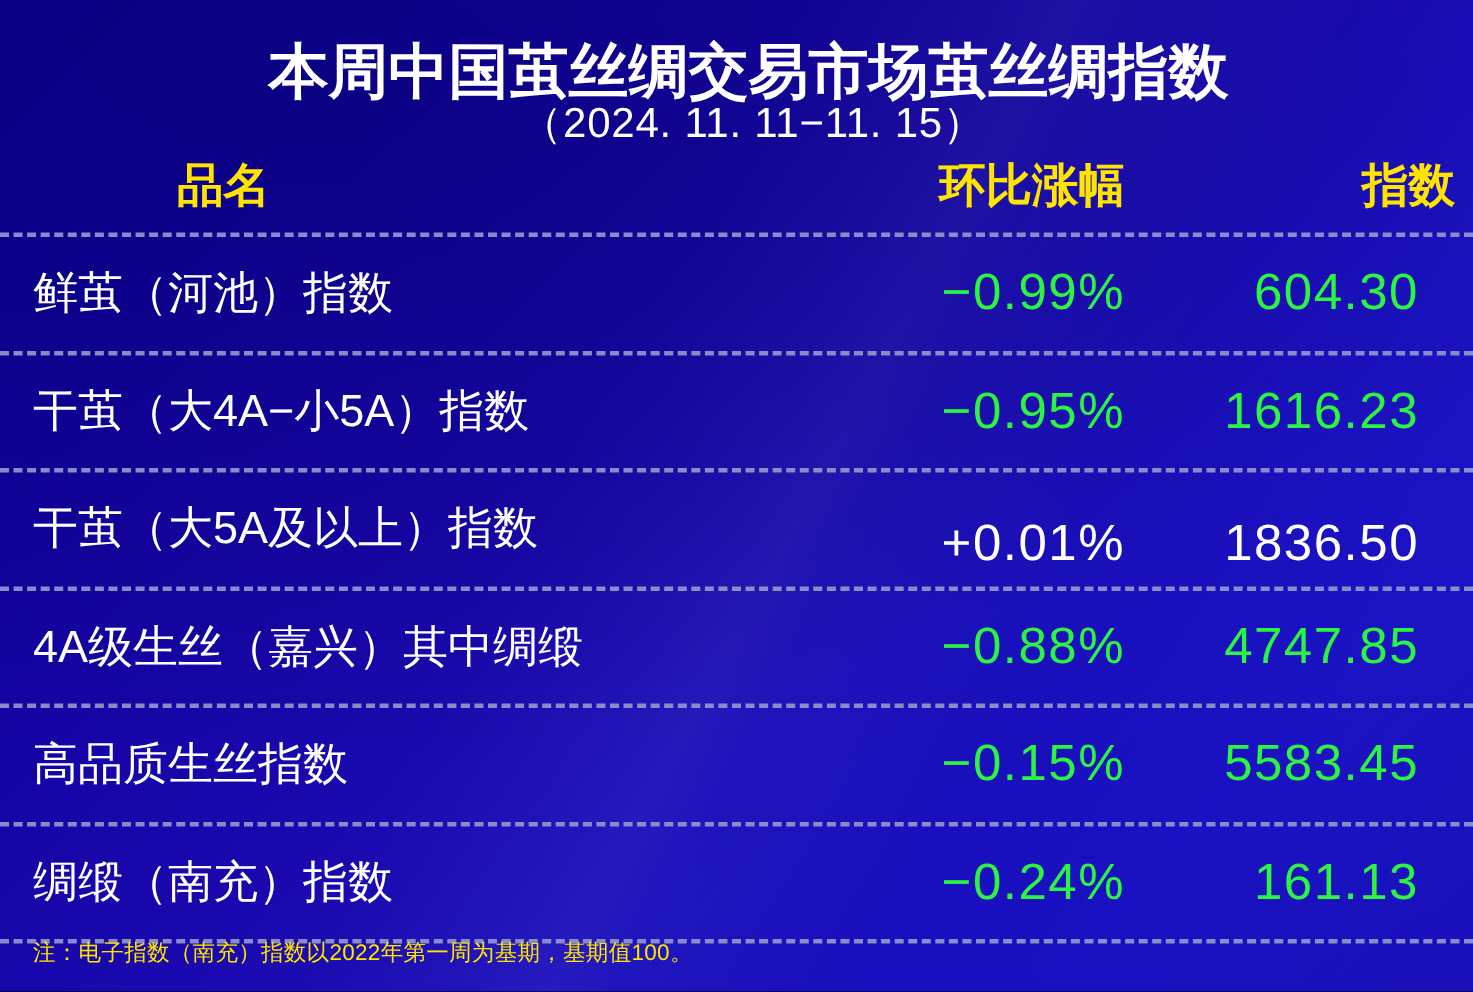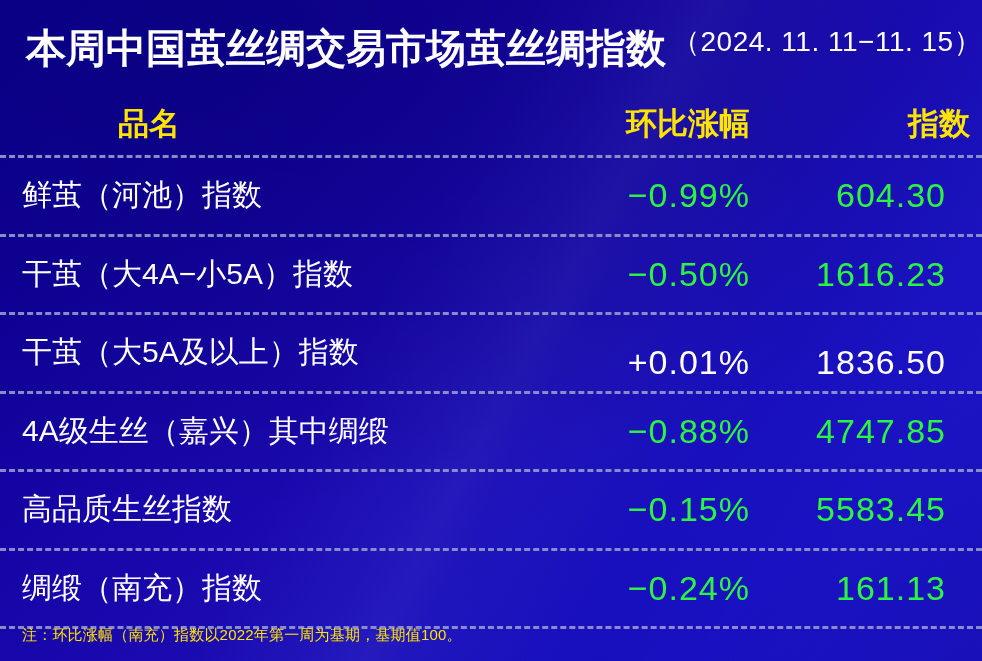--- a/index.html
+++ b/index.html
@@ -75,22 +75,23 @@
   }
 
   
   .title-row {
     position: absolute;
     left: 26px;
     top: 28px;
     right: 10px;
     height: 52px;
     display: flex;
-    align-items: flex-start;
-    white-space: nowrap;
+    align-items: center;
+    white-space: nowrap;
+    flex-direction: column;
   }
   .title-main {
     font-size: 40px;
     font-weight: bold;
     color: #ffffff;
     letter-spacing: 0px;
     line-height: 1;
   }
   .title-date {
     font-size: 28px;
@@ -217,21 +218,21 @@
       <div class="row data-row">
         <div class="cell-name">鲜茧（河池）指数</div>
         <div class="cell-change down">−0.99%</div>
         <div class="cell-index down">604.30</div>
       </div>
 
       <div class="sep"></div>
 
       <div class="row data-row">
         <div class="cell-name">干茧（大4A−小5A）指数</div>
-        <div class="cell-change down">−0.50%</div>
+        <div class="cell-change down">−0.95%</div>
         <div class="cell-index down">1616.23</div>
       </div>
 
       <div class="sep"></div>
 
       <div class="row data-row">
         <div class="cell-name">干茧（大5A及以上）指数</div>
         <div class="cell-change up">+0.01%</div>
         <div class="cell-index up">1836.50</div>
       </div>
@@ -257,16 +258,16 @@
       <div class="row data-row">
         <div class="cell-name">绸缎（南充）指数</div>
         <div class="cell-change down">−0.24%</div>
         <div class="cell-index down">161.13</div>
       </div>
 
       <div class="sep"></div>
 
     </div>
 
-    <div class="footnote">注：环比涨幅（南充）指数以2022年第一周为基期，基期值100。</div>
+    <div class="footnote">注：电子指数（南充）指数以2022年第一周为基期，基期值100。</div>
 
   </div>
 </div>
 
 </body></html>

